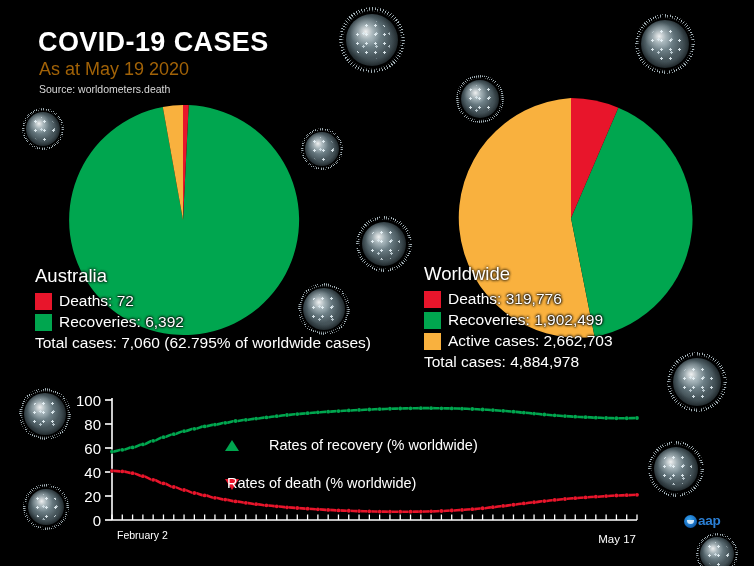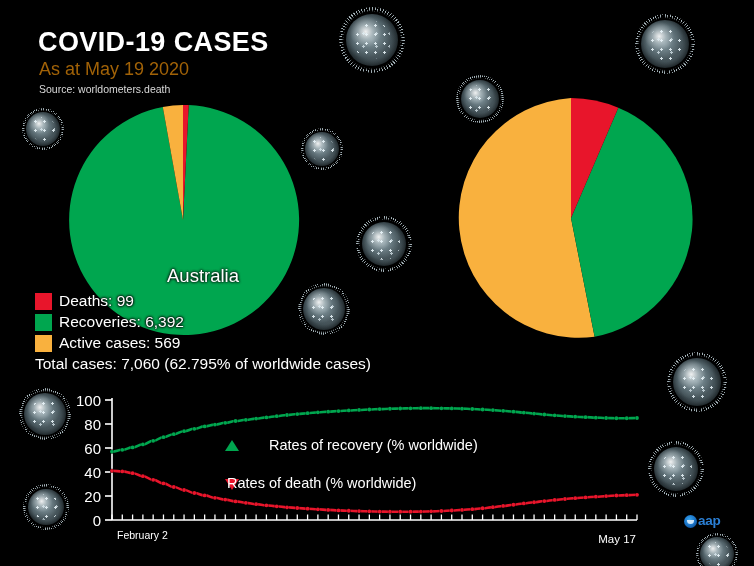--- a/index.html
+++ b/index.html
@@ -68,21 +68,21 @@
     color: #a16207;
     font-weight: normal;
   }
   .source {
     font-size: 10.5px;
     margin: 3px 0 0 1px;
     color: #d9d9d9;
   }
 
   
-  .legend { position: absolute; text-align: center; }
+  .legend { position: absolute; }
   .legend-title {
     font-size: 18.5px;
     margin: 0 0 4px 0;
     font-weight: normal;
     color: #ffffff;
     text-shadow: 0 0 3px #000, 0 0 3px #000;
   }
   .legend-row {
     display: flex;
     align-items: center;
@@ -207,33 +207,45 @@
   <div class="title-block">
     <div class="title">COVID-19 CASES</div>
     <div class="subtitle">As at May 19 2020</div>
     <div class="source">Source: worldometers.death</div>
   </div>
 
   <div class="legend" style="left:35px; top:265px;">
     <div class="legend-title">Australia</div>
     <div class="legend-row">
       <span class="swatch" style="background:#e8152b"></span>
-      <span class="legend-label">Deaths: 99</span>
+      <span class="legend-label">Deaths: 72</span>
     </div>
     <div class="legend-row">
       <span class="swatch" style="background:#00a64f"></span>
       <span class="legend-label">Recoveries: 6,392</span>
     </div>
+    <div class="legend-total">Total cases: 7,060 (62.795% of worldwide cases)</div>
+  </div>
+
+  <div class="legend" style="left:424px; top:263px;">
+    <div class="legend-title">Worldwide</div>
+    <div class="legend-row">
+      <span class="swatch" style="background:#e8152b"></span>
+      <span class="legend-label">Deaths: 319,776</span>
+    </div>
+    <div class="legend-row">
+      <span class="swatch" style="background:#00a64f"></span>
+      <span class="legend-label">Recoveries: 1,902,499</span>
+    </div>
     <div class="legend-row">
       <span class="swatch" style="background:#f9b13e"></span>
-      <span class="legend-label">Active cases: 569</span>
+      <span class="legend-label">Active cases: 2,662,703</span>
     </div>
-    <div class="legend-total">Total cases: 7,060 (62.795% of worldwide cases)</div>
+    <div class="legend-total">Total cases: 4,884,978</div>
   </div>
-
 
   <svg id="linechart" width="754" height="180" viewBox="0 0 754 180">
       <line x1="112" y1="12" x2="112" y2="134" stroke="#ffffff" stroke-width="1.6"></line>
       <line x1="112" y1="134" x2="637" y2="134" stroke="#ffffff" stroke-width="1.6"></line>
       <line x1="105" y1="134" x2="112" y2="134" stroke="#ffffff" stroke-width="1.6"></line>
       <text x="101" y="139.5" fill="#ffffff" text-anchor="end" font-family="&quot;Liberation Sans&quot;, sans-serif" font-size="15">0</text>
       <line x1="105" y1="110" x2="112" y2="110" stroke="#ffffff" stroke-width="1.6"></line>
       <text x="101" y="115.5" fill="#ffffff" text-anchor="end" font-family="&quot;Liberation Sans&quot;, sans-serif" font-size="15">20</text>
       <line x1="105" y1="86" x2="112" y2="86" stroke="#ffffff" stroke-width="1.6"></line>
       <text x="101" y="91.5" fill="#ffffff" text-anchor="end" font-family="&quot;Liberation Sans&quot;, sans-serif" font-size="15">40</text>

